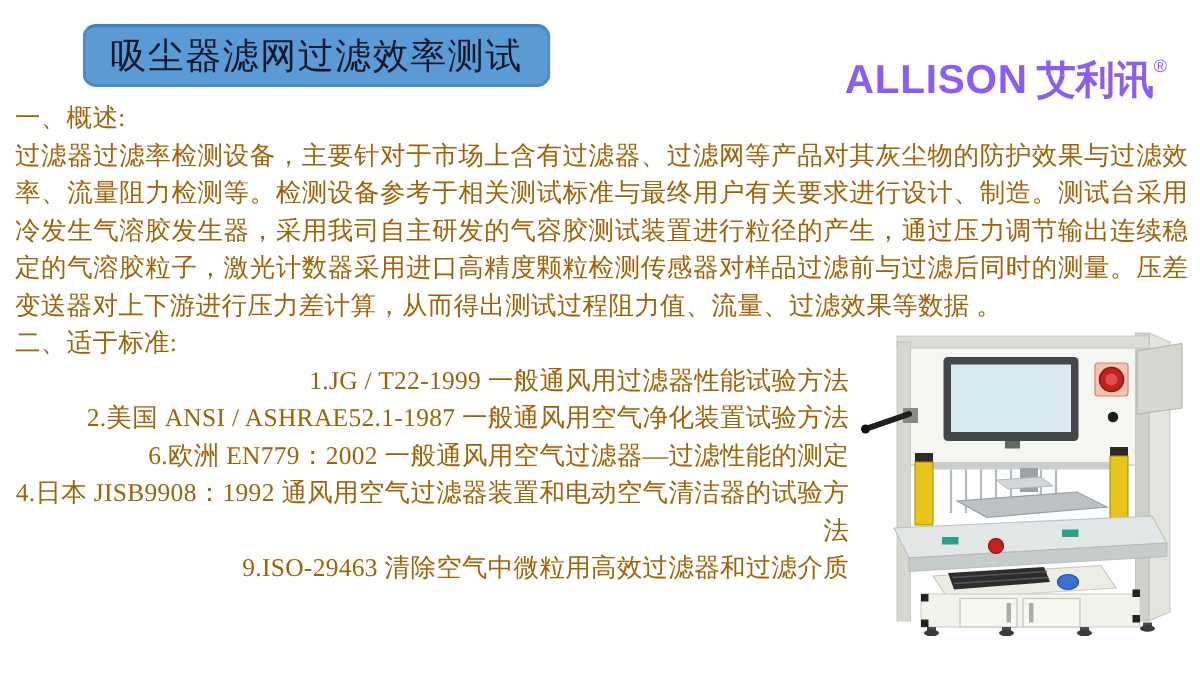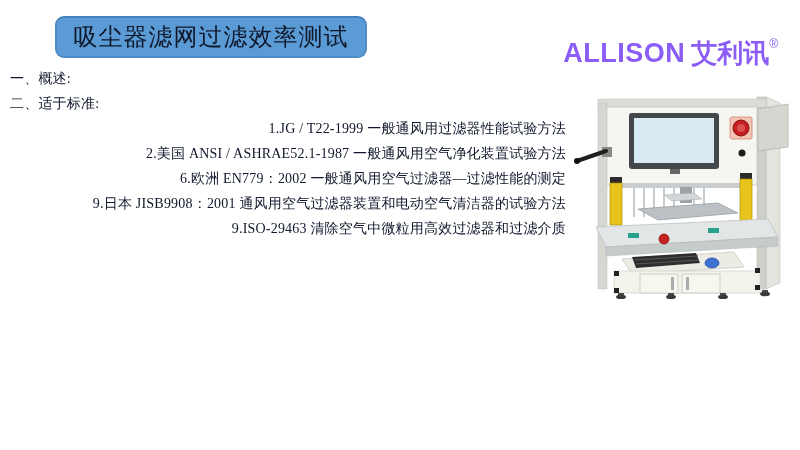--- a/index.html
+++ b/index.html
@@ -15,21 +15,21 @@
 
   
   .logo{position:absolute;right:22px;top:36px;color:#8b5cf6;white-space:nowrap;
     font-family:"Liberation Sans","DejaVu Sans",sans-serif;font-weight:bold;}
   .logo-en{font-size:27px;letter-spacing:0.5px;}
   .logo-cn{font-size:26px;margin-left:6px;}
   .logo-r{font-size:12px;vertical-align:super;position:relative;top:-8px;font-weight:normal;}
 
   
   .content{position:absolute;left:10px;right:8px;top:66px;
-    font-size:14px;line-height:25px;color:#0f172a;letter-spacing:0.2px;text-align:justify;}
+    font-size:17px;line-height:25px;color:#a16207;letter-spacing:0.2px;text-align:justify;}
   .heading{text-align:left;}
   .para{text-align:justify;}
   .std-item{text-align:right;}
 
   
   .machine{float:right;width:220px;height:212px;margin:-4px 0 0 6px;position:relative;}
   .machine svg{width:100%;height:100%;display:block;}
 </style>
 </head>
 <body>
@@ -40,20 +40,21 @@
     <span>吸尘器滤网过滤效率测试</span>
   </div>
 
   <div class="logo">
     <span class="logo-en">ALLISON</span><span class="logo-cn">艾利讯</span><span class="logo-r">®</span>
   </div>
 
   <div class="content">
 
     <div class="heading">一、概述:</div>
+    <div class="para">过滤器过滤率检测设备，主要针对于市场上含有过滤器、过滤网等产品对其灰尘物的防护效果与过滤效率、流量阻力检测等。检测设备参考于相关测试标准与最终用户有关要求进行设计、制造。测试台采用冷发生气溶胶发生器，采用我司自主研发的气容胶测试装置进行粒径的产生，通过压力调节输出连续稳定的气溶胶粒子，激光计数器采用进口高精度颗粒检测传感器对样品过滤前与过滤后同时的测量。压差变送器对上下游进行压力差计算，从而得出测试过程阻力值、流量、过滤效果等数据 。</div>
 
     <div class="machine">
       <svg viewBox="0 0 220 212" xmlns="http://www.w3.org/2000/svg">
 
         <g>
           <polygon points="194,10 208,16 208,196 194,202" fill="#e4e4de" stroke="#c9c9c3" stroke-width="0.7"></polygon>
           <rect x="185" y="10" width="9" height="192" fill="#cfcfc9" stroke="#b9b9b3" stroke-width="0.5"></rect>
         </g>
 
         <polygon points="186,22 216,17 216,60 186,64" fill="#d6d6d0" stroke="#b5b5b0" stroke-width="0.8"></polygon>
@@ -146,17 +147,17 @@
           <rect x="190" y="203" width="6" height="3"></rect>
             <ellipse cx="193" cy="207" rx="5" ry="2.2" fill="#3a3a3a"></ellipse>
         </g>
       </svg>
     </div>
 
     <div class="heading">二、适于标准:</div>
     <div class="std-item">1.JG / T22-1999 一般通风用过滤器性能试验方法</div>
     <div class="std-item">2.美国 ANSI / ASHRAE52.1-1987 一般通风用空气净化装置试验方法</div>
     <div class="std-item">6.欧洲 EN779：2002 一般通风用空气过滤器—过滤性能的测定</div>
-    <div class="std-item">9.日本 JISB9908：2001 通风用空气过滤器装置和电动空气清洁器的试验方法</div>
+    <div class="std-item">4.日本 JISB9908：1992 通风用空气过滤器装置和电动空气清洁器的试验方法</div>
     <div class="std-item">9.ISO-29463 清除空气中微粒用高效过滤器和过滤介质</div>
 
   </div>
 </div>
 
 </body></html>

